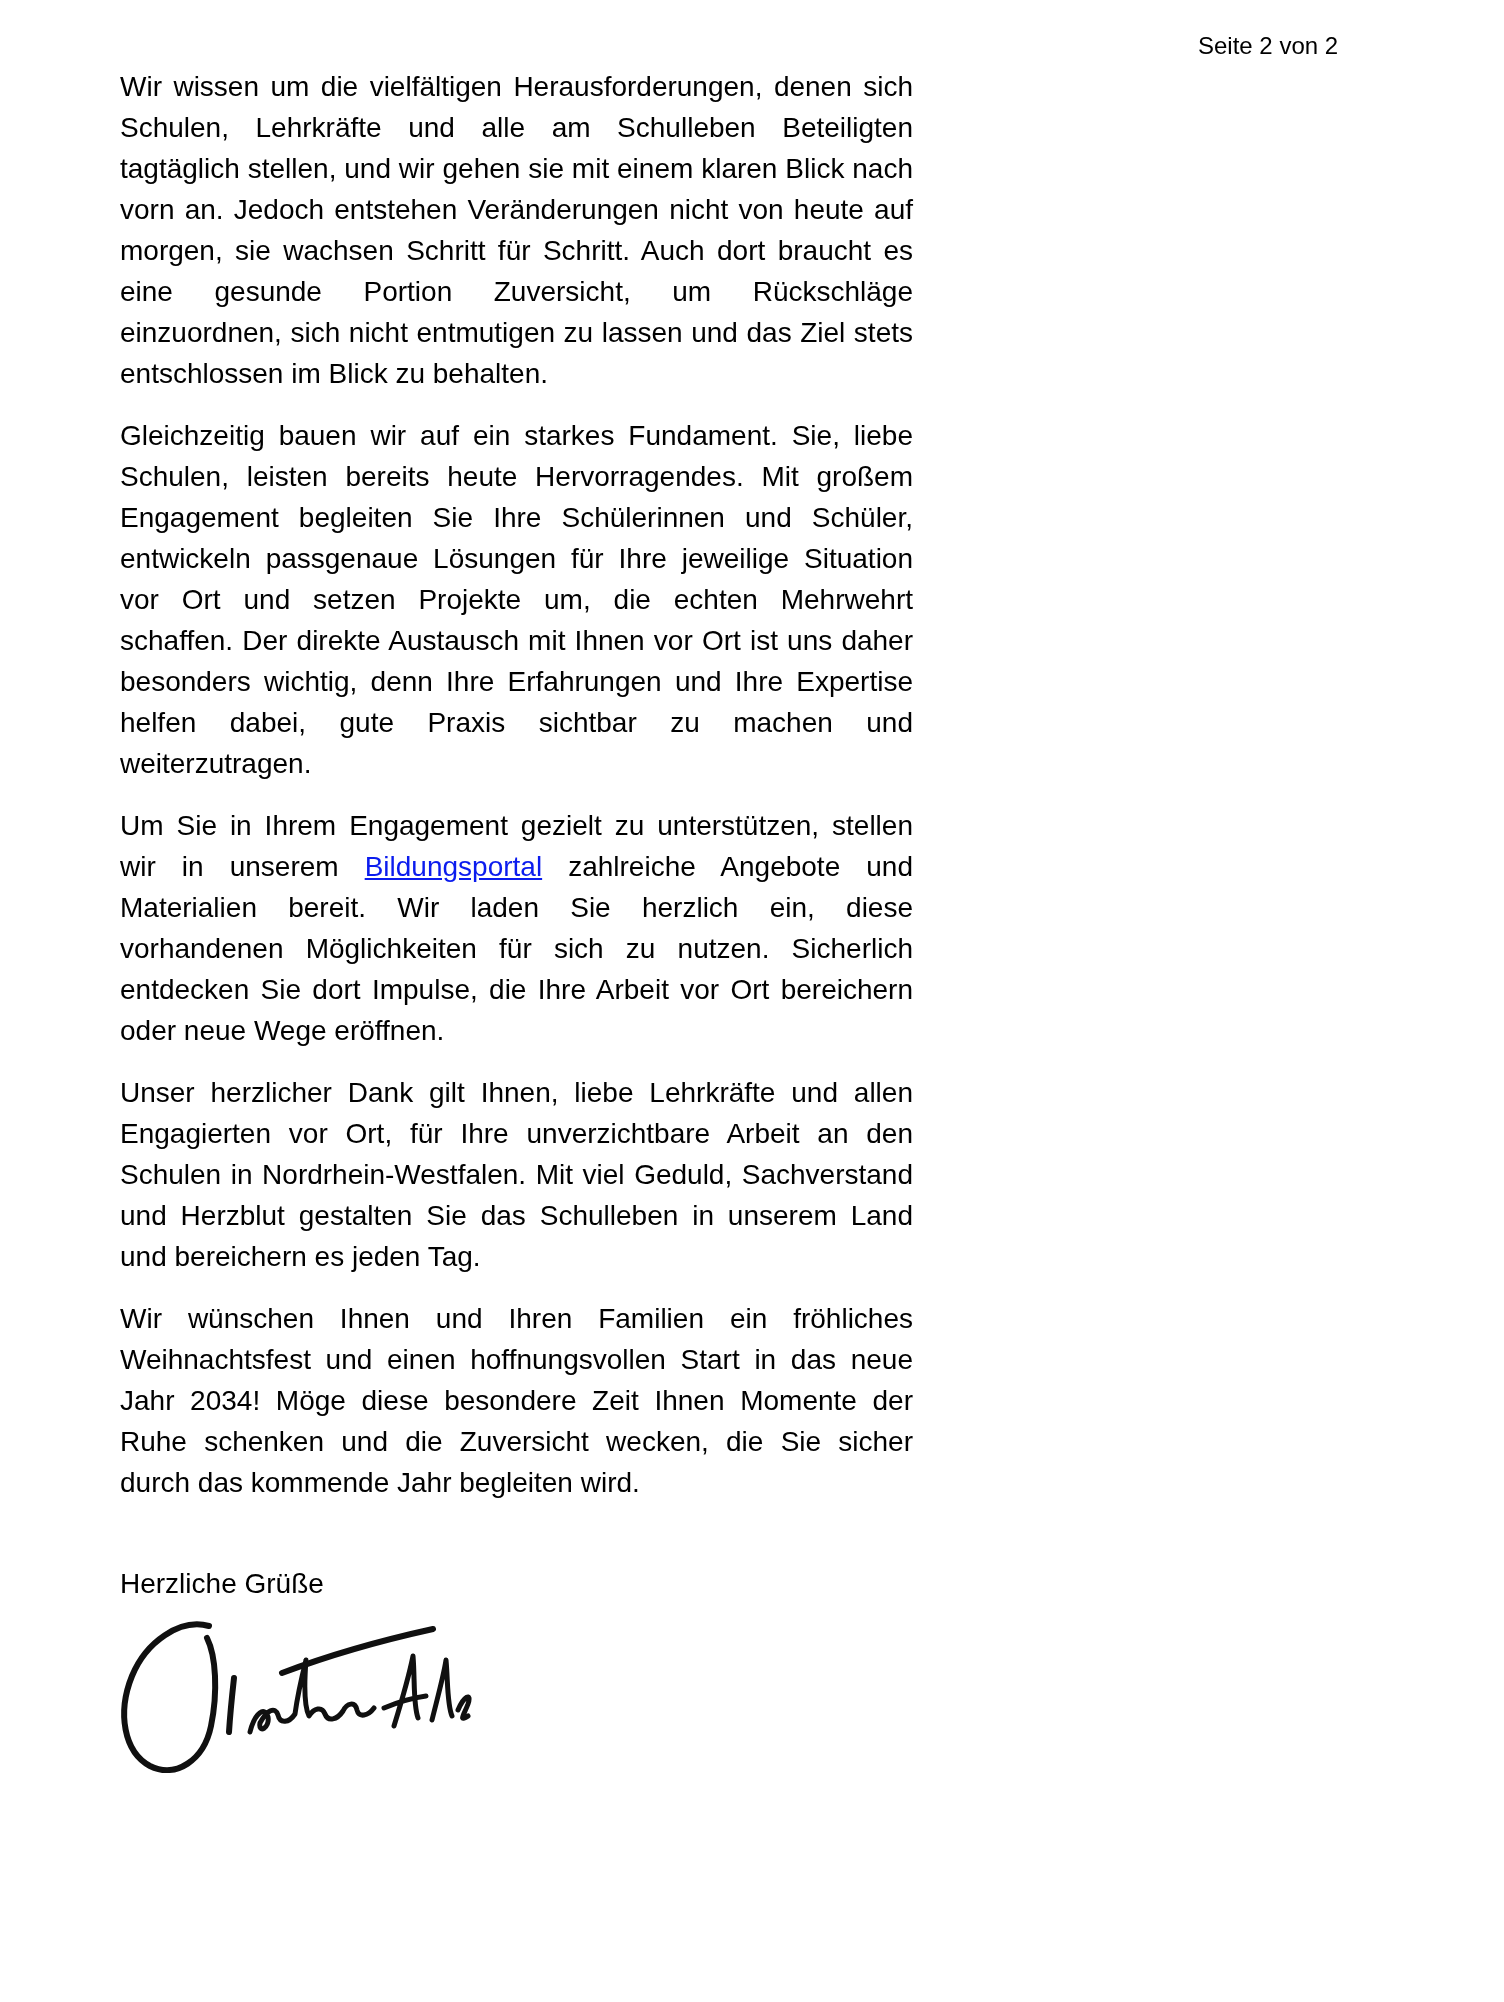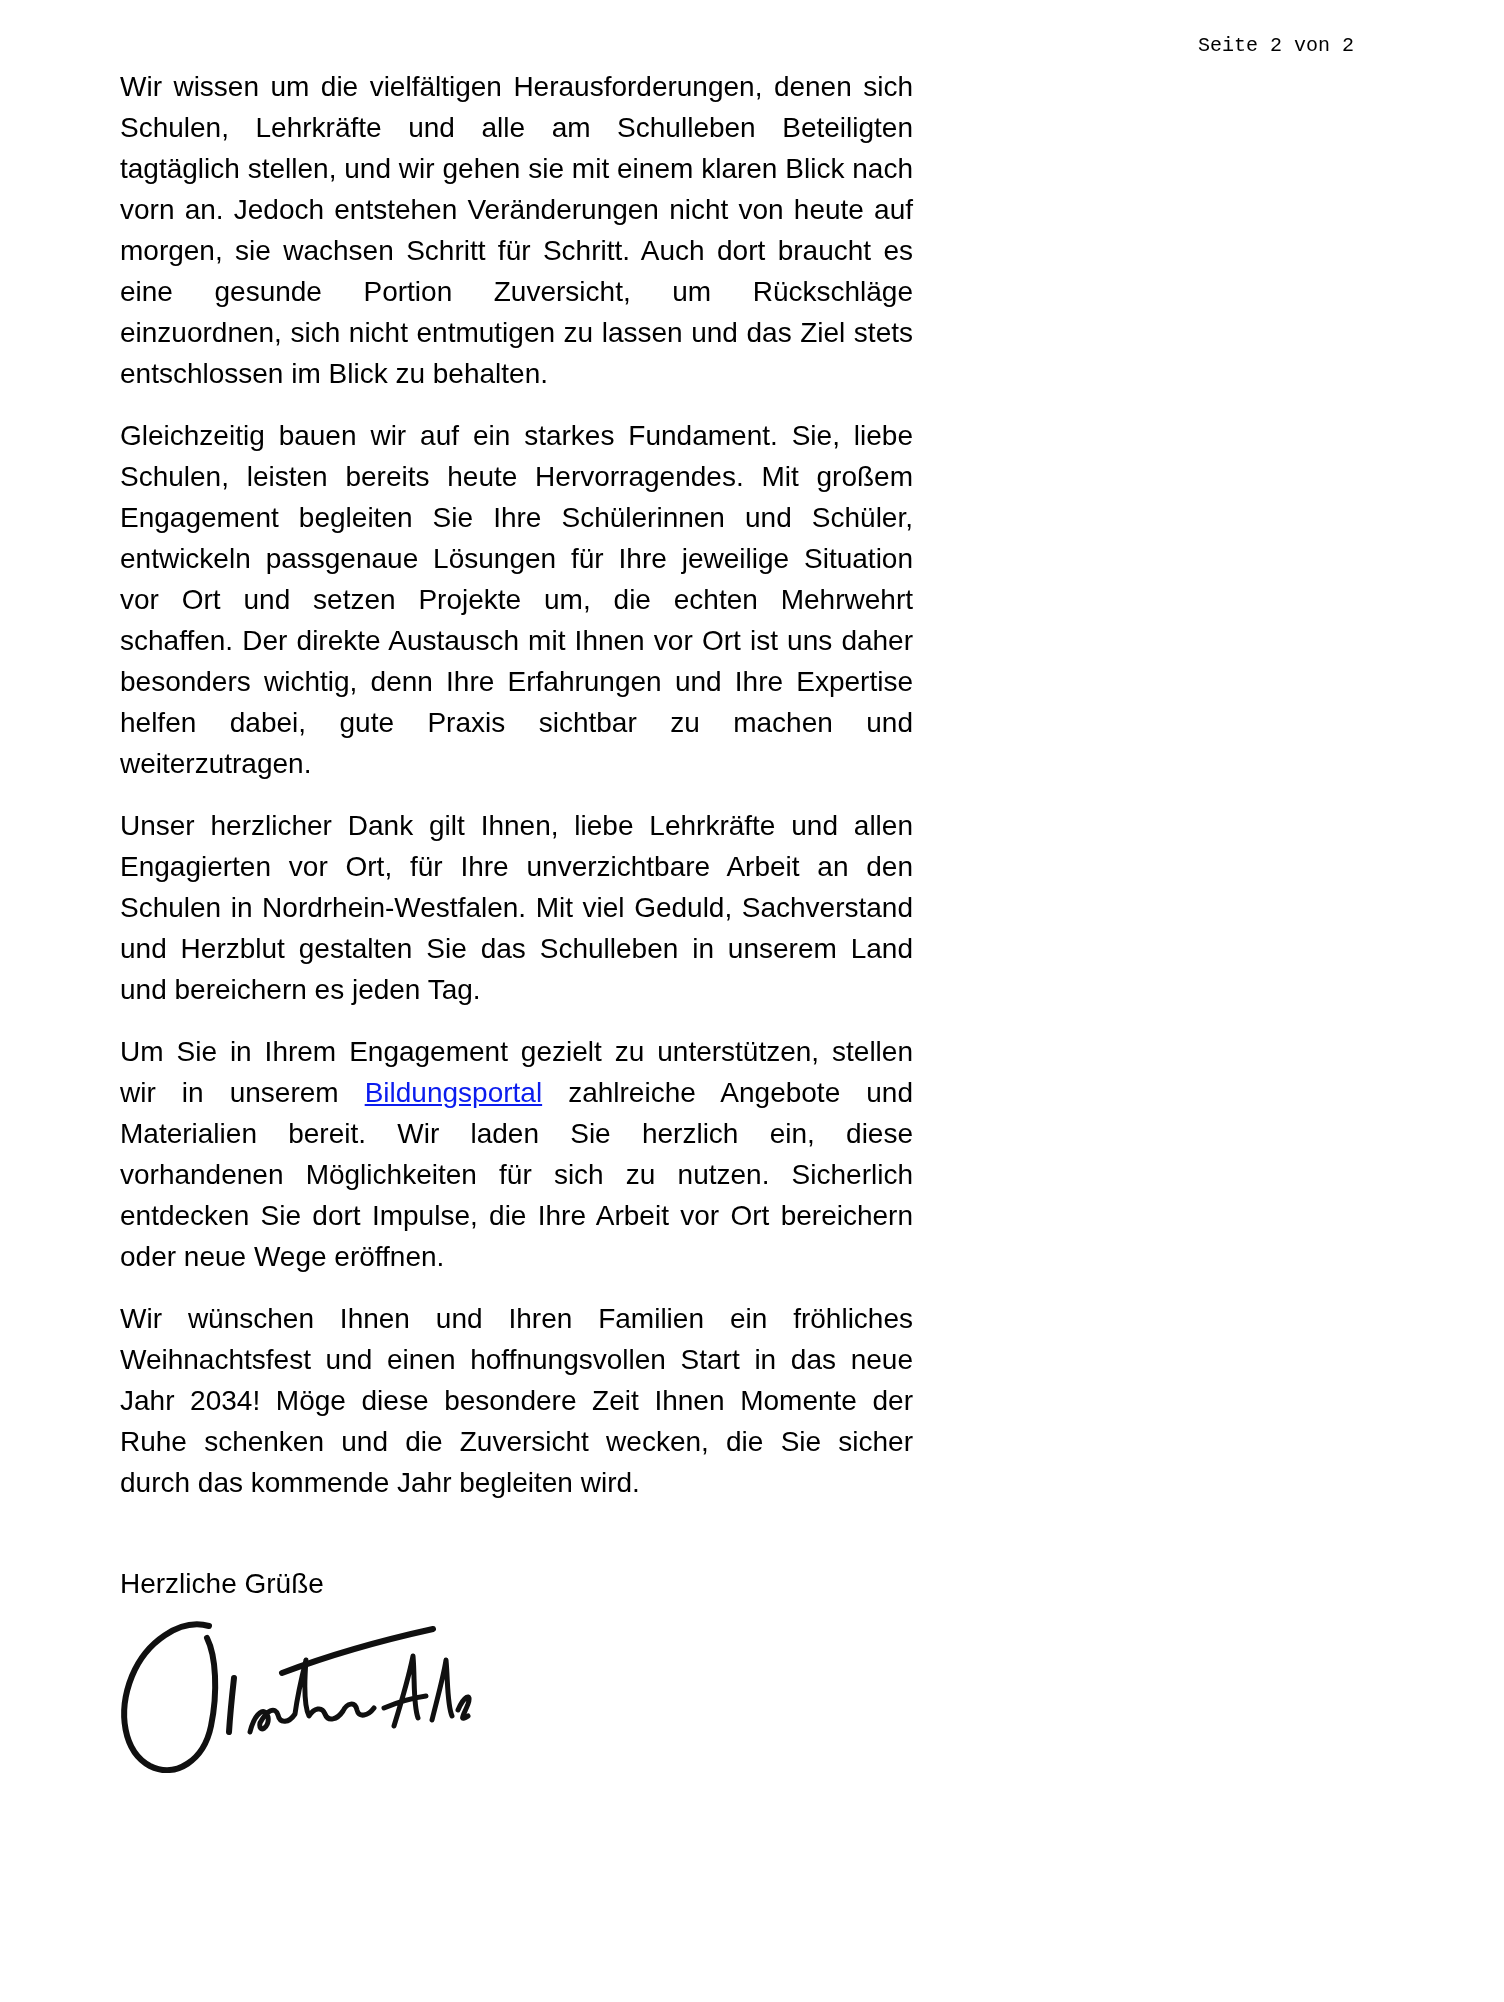--- a/index.html
+++ b/index.html
@@ -17,24 +17,23 @@
     height:2002px;
     background:#ffffff;
     overflow:hidden;
     font-family:"Liberation Sans", sans-serif;
     color:var(--text);
   }
   .page-indicator{
     position:absolute;
     top:32px;
     left:1198px;
-    font-size:20px;
+    font-size:24px;
     line-height:28px;
     white-space:nowrap;
-    font-family:Liberation Mono, monospace;
   }
   .content{
     position:absolute;
     top:0;
     left:120px;
     width:793px;
     padding-top:66px;
     font-size:28px;
     line-height:41px;
   }
@@ -69,23 +68,23 @@
 
 <div class="page">
 
   <div class="page-indicator">Seite 2 von 2</div>
 
   <div class="content">
 
     <p>Wir wissen um die vielfältigen Herausforderungen, denen sich Schulen, Lehrkräfte und alle am Schulleben Beteiligten tagtäglich stellen, und wir gehen sie mit einem klaren Blick nach vorn an. Jedoch entstehen Veränderungen nicht von heute auf morgen, sie wachsen Schritt für Schritt. Auch dort braucht es eine gesunde Portion Zuversicht, um Rückschläge einzuordnen, sich nicht entmutigen zu lassen und das Ziel stets entschlossen im Blick zu behalten.</p>
     <p>Gleichzeitig bauen wir auf ein starkes Fundament. Sie, liebe Schulen, leisten bereits heute Hervorragendes. Mit großem Engagement begleiten Sie Ihre Schülerinnen und Schüler, entwickeln passgenaue Lösungen für Ihre jeweilige Situation vor Ort und setzen Projekte um, die echten Mehrwehrt schaffen. Der direkte Austausch mit Ihnen vor Ort ist uns daher besonders wichtig, denn Ihre Erfahrungen und Ihre Expertise helfen dabei, gute Praxis sichtbar zu machen und weiterzutragen.</p>
 
+    <p><span>Um Sie in Ihrem Engagement gezielt zu unterstützen, stellen wir in unserem </span><a class="doc-link">Bildungsportal</a><span> zahlreiche Angebote und Materialien bereit. Wir laden Sie herzlich ein, diese vorhandenen Möglichkeiten für sich zu nutzen. Sicherlich entdecken Sie dort Impulse, die Ihre Arbeit vor Ort bereichern oder neue Wege eröffnen.</span></p>
+
     <p>Unser herzlicher Dank gilt Ihnen, liebe Lehrkräfte und allen Engagierten vor Ort, für Ihre unverzichtbare Arbeit an den Schulen in Nordrhein-Westfalen. Mit viel Geduld, Sachverstand und Herzblut gestalten Sie das Schulleben in unserem Land und bereichern es jeden Tag.</p>
-
-    <p><span>Um Sie in Ihrem Engagement gezielt zu unterstützen, stellen wir in unserem </span><a class="doc-link">Bildungsportal</a><span> zahlreiche Angebote und Materialien bereit. Wir laden Sie herzlich ein, diese vorhandenen Möglichkeiten für sich zu nutzen. Sicherlich entdecken Sie dort Impulse, die Ihre Arbeit vor Ort bereichern oder neue Wege eröffnen.</span></p>
     <p>Wir wünschen Ihnen und Ihren Familien ein fröhliches Weihnachtsfest und einen hoffnungsvollen Start in das neue Jahr 2034! Möge diese besondere Zeit Ihnen Momente der Ruhe schenken und die Zuversicht wecken, die Sie sicher durch das kommende Jahr begleiten wird.</p>
 
     <div class="closing">Herzliche Grüße</div>
 
     <div class="sig-row">
 
       <svg class="sig-black" width="360" height="172" viewBox="0 0 360 172" fill="none" stroke="currentColor" stroke-linecap="round" stroke-linejoin="round">
         <path stroke-width="6" d="M97,12 C68,4 34,28 20,62 C5,99 12,138 38,152 C64,165 92,146 99,112 C106,78 104,42 95,24"></path>
         <path stroke-width="6" d="M122,64 C120,82 118,102 117,118"></path>
         <path stroke-width="5" d="M138,118 C143,98 153,92 156,103 C158,114 146,120 148,109 C155,96 163,92 166,101 C168,110 177,109 183,100 C186,78 191,58 194,46 C192,72 193,94 197,102 C202,94 210,92 213,100 C216,108 225,106 231,97 C235,89 243,87 245,96 C247,104 256,102 262,94"></path>

